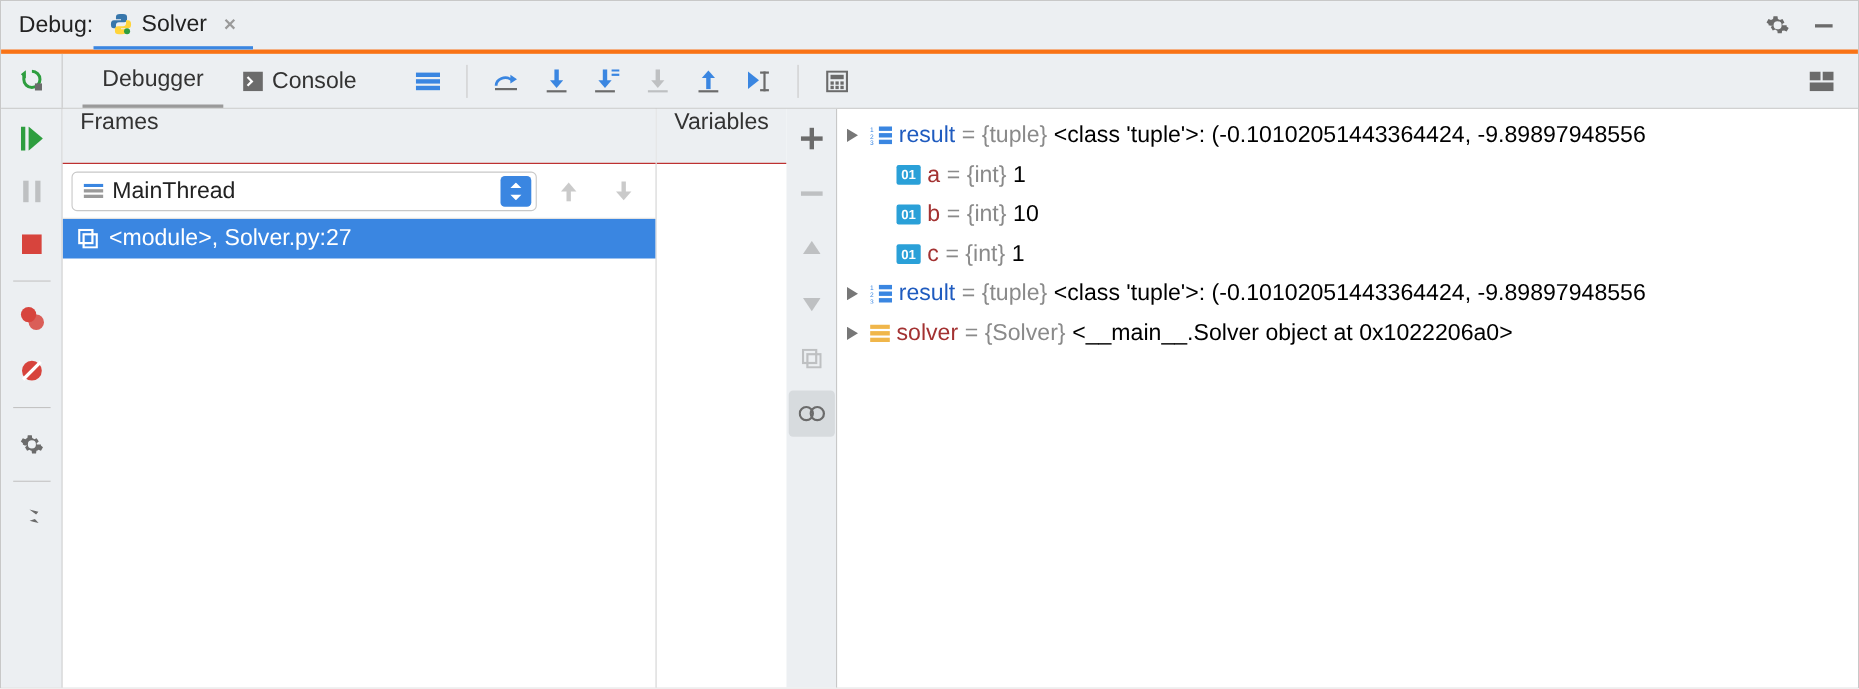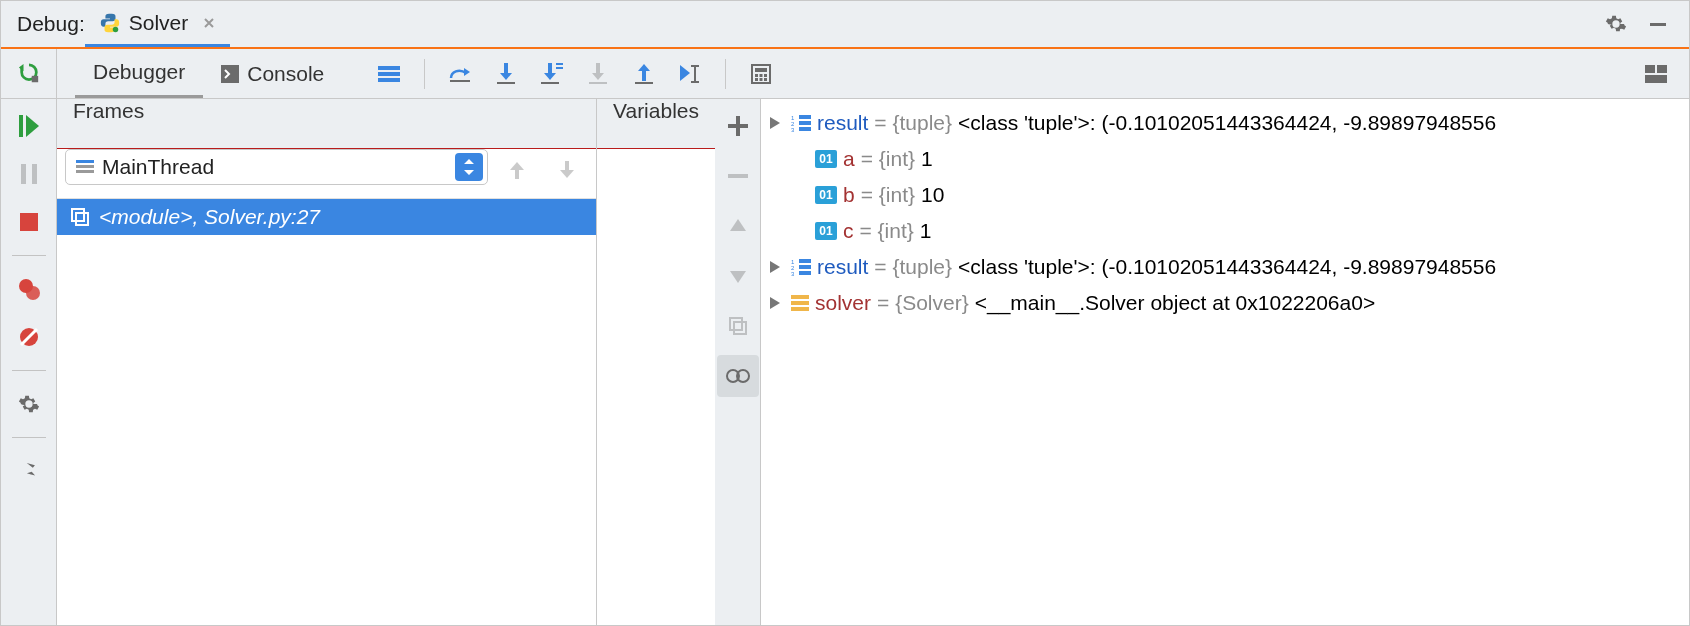--- a/index.html
+++ b/index.html
@@ -1,20 +1,20 @@
 <!DOCTYPE html>
 <html><head>
 <meta charset="utf-8">
 <style>
   * { box-sizing: border-box; margin: 0; padding: 0; }
   html, body { width: 1690px; height: 626px; font-family: "Helvetica Neue", Arial, sans-serif; font-size: 21px; background: #fff; color: #222; overflow: hidden; }
   .root { width: 100%; height: 100%; display: flex; flex-direction: column; border: 1px solid #c8c8c8; }
 
   
-  .titlebar { height: 48px; background: #eceff2; border-bottom: 2px solid #f97316; display: flex; align-items: center; padding: 0 10px 0 16px; }
+  .titlebar { height: 48px; background: #eceff2; border-bottom: 4px solid #f97316; display: flex; align-items: center; padding: 0 10px 0 16px; }
   .titlebar-tab { height: 100%; display: flex; align-items: center; gap: 8px; padding: 0 14px; border-top: 1px solid transparent; }
   .titlebar-tab.active { background: #eceff2; border-bottom: 3px solid #3a86e1; }
   .spacer { flex: 1; }
 
   
   .secondbar { height: 50px; display: flex; align-items: stretch; background: #eceff2; border-bottom: 1px solid #c8c8c8; gap: 18px; }
   .left-gutter { width: 56px; display: flex; align-items: center; justify-content: center; border-right: 1px solid #c8c8c8; }
   .tabs-area { display: flex; align-items: center; }
   .subtab { height: 100%; display: flex; align-items: center; padding: 0 18px; color: #333; cursor: pointer; }
   .subtab.active { border-bottom: 3px solid #9a9a9a; }
@@ -23,25 +23,25 @@
   .vsep { width: 1px; height: 30px; background: #c8c8c8; margin: 0 10px; }
 
   
   .main { flex: 1; display: flex; min-height: 0; }
   .side-gutter { width: 56px; background: #eceff2; border-right: 1px solid #c8c8c8; display: flex; flex-direction: column; align-items: center; padding-top: 6px; gap: 6px; }
   .side-btn { width: 42px; height: 42px; display: flex; align-items: center; justify-content: center; cursor: pointer; border-radius: 4px; }
   .hsep { width: 34px; height: 1px; background: #c3c3c3; margin: 6px 0; }
 
   .frames-panel { width: 540px; display: flex; flex-direction: column; border-right: 1px solid #c8c8c8; background: #fff; }
   .panel-header { height: 50px; display: flex; padding: 0 16px; background: #eceff2; border-bottom: 1px solid #b91c1c; color: #333; }
-  .frames-toolbar { height: 50px; display: flex; align-items: flex-start; padding: 0 8px; gap: 8px; border-bottom: 1px solid #e0e0e0; }
+  .frames-toolbar { height: 50px; display: flex; align-items: center; padding: 0 8px; gap: 8px; border-bottom: 1px solid #e0e0e0; }
   .thread-select { flex: 1; height: 36px; border: 1px solid #c8c8c8; border-radius: 5px; display: flex; align-items: center; padding: 0 4px 0 10px; background: #fff; }
   .thread-select .sel-chevron { width: 28px; height: 28px; background: #3a86e1; border-radius: 4px; display: flex; align-items: center; justify-content: center; }
   .frames-list { flex: 1; overflow: auto; }
-  .frame-row { height: 36px; display: flex; align-items: center; gap: 10px; padding: 0 14px; color: #fff; background: #3a86e1; font-style: italic; }
+  .frame-row { height: 36px; display: flex; align-items: center; gap: 10px; padding: 0 14px; color: #fff; background: #3a86e1; }
 
   .vars-panel { flex: 1; display: flex; background: #fff; min-width: 0; }
   .vars-header-wrap { display: flex; flex-direction: row; flex: 1; min-width: 0; }
   .vars-body { flex: 1; display: flex; min-width: 0; }
   .vars-gutter { width: 46px; background: #eceff2; border-right: 1px solid #c8c8c8; display: flex; flex-direction: column; align-items: center; padding-top: 6px; gap: 8px; }
   .vars-list { flex: 1; overflow: hidden; padding: 6px 0; white-space: nowrap; }
   .var-row { height: 36px; display: flex; align-items: center; gap: 6px; padding: 0 4px; }
   .tree-toggle { width: 20px; display: flex; justify-content: center; color: #777; }
   .var-name { color: #a33232; }
   .var-name.blue { color: #1f5bbf; }

